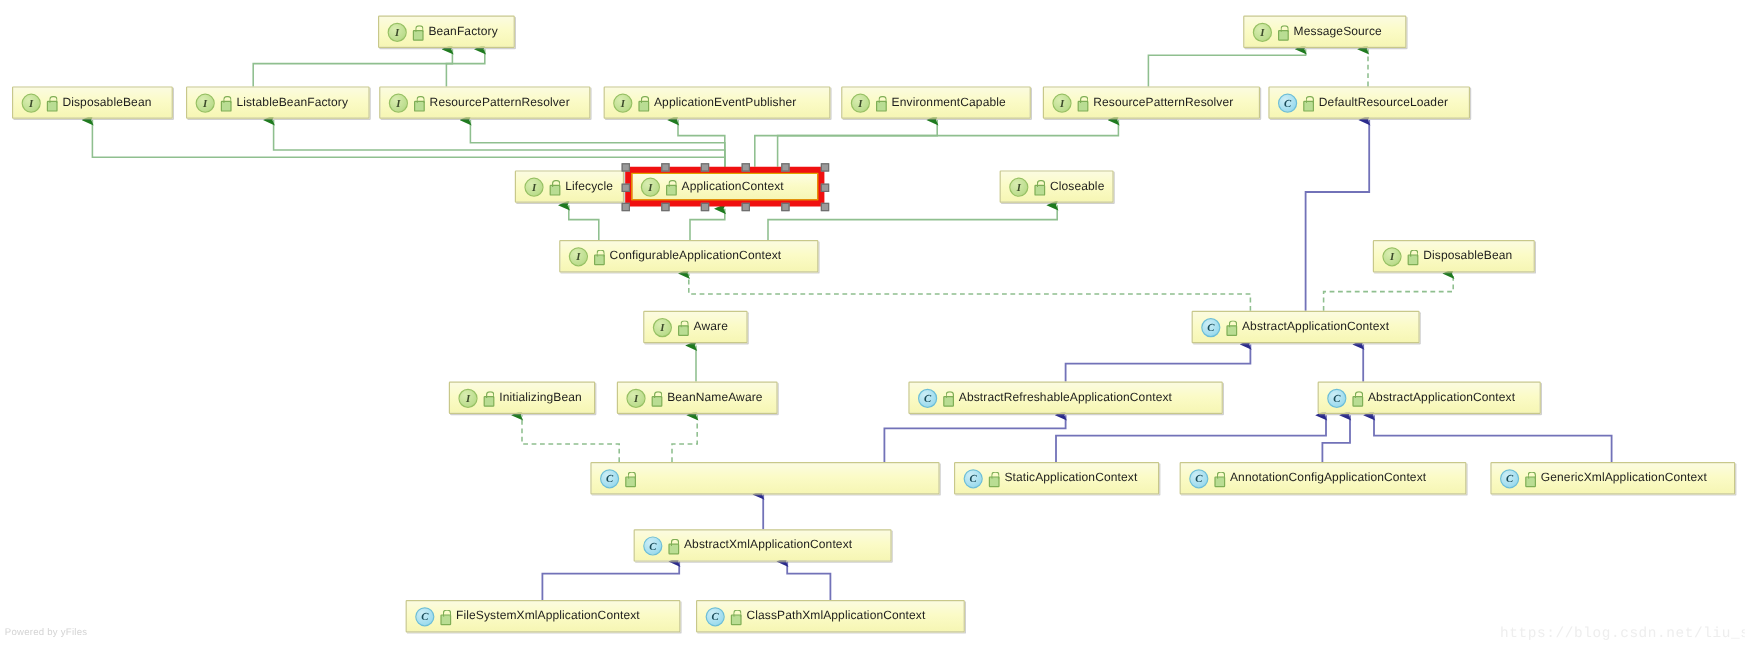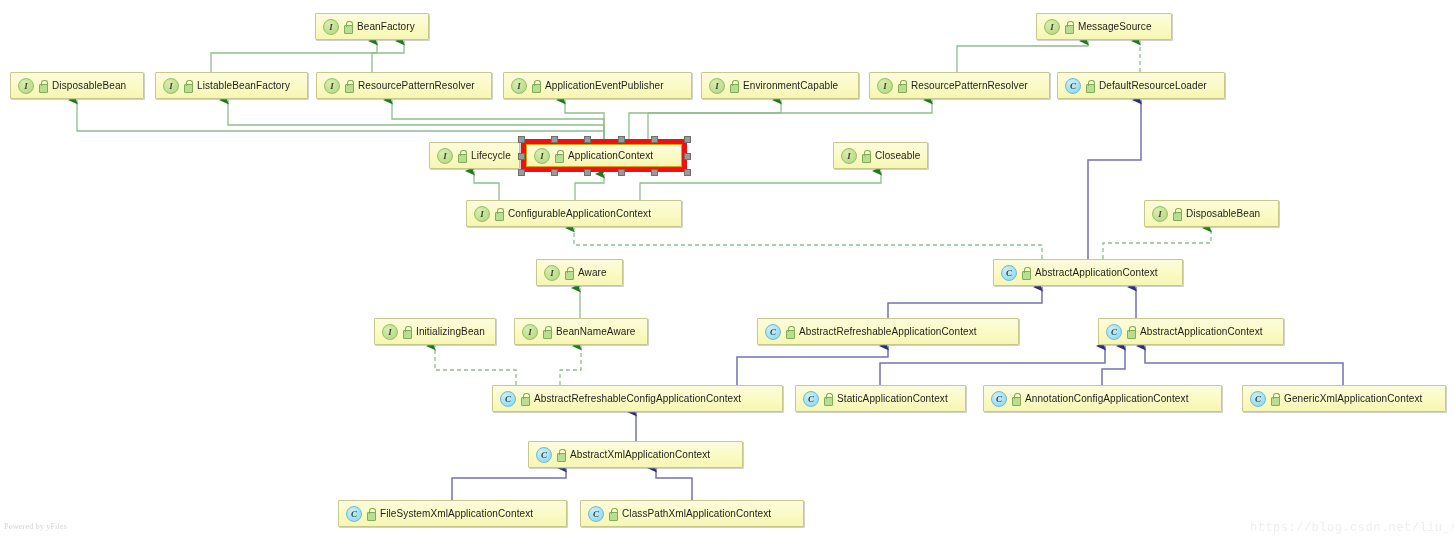--- a/index.html
+++ b/index.html
@@ -131,21 +131,21 @@
     background: #9a9a9a;
     border: 1px solid #6f6f6f;
     z-index: 30;
   }
   .watermark-left {
     position: absolute;
     left: 4px;
     top: 522px;
     font-size: 8px;
     color: #d4d4d4;
-    font-family: Liberation Serif, serif;
+    font-family: Liberation Sans, sans-serif;
     letter-spacing: 0.2px;
   }
   .watermark-right {
     position: absolute;
     left: 1250px;
     top: 521px;
     font-size: 12px;
     color: #eeeeee;
     font-family: "Liberation Mono", monospace;
     letter-spacing: 0.5px;
@@ -303,21 +303,20 @@
         <span class="label">AbstractRefreshableApplicationContext</span>
       </div>
       <div class="node cls" style="left: 1098px; top: 318px; width: 186px;">
         <span class="badge">C</span>
         <span class="lock"></span>
         <span class="label">AbstractApplicationContext</span>
       </div>
       <div class="node cls" style="left: 492px; top: 385px; width: 291px;">
         <span class="badge">C</span>
         <span class="lock"></span>
-        <span class="label">AbstractRefreshableConfigApplicationContext</span>
       </div>
       <div class="node cls" style="left: 795px; top: 385px; width: 171px;">
         <span class="badge">C</span>
         <span class="lock"></span>
         <span class="label">StaticApplicationContext</span>
       </div>
       <div class="node cls" style="left: 983px; top: 385px; width: 239px;">
         <span class="badge">C</span>
         <span class="lock"></span>
         <span class="label">AnnotationConfigApplicationContext</span>

